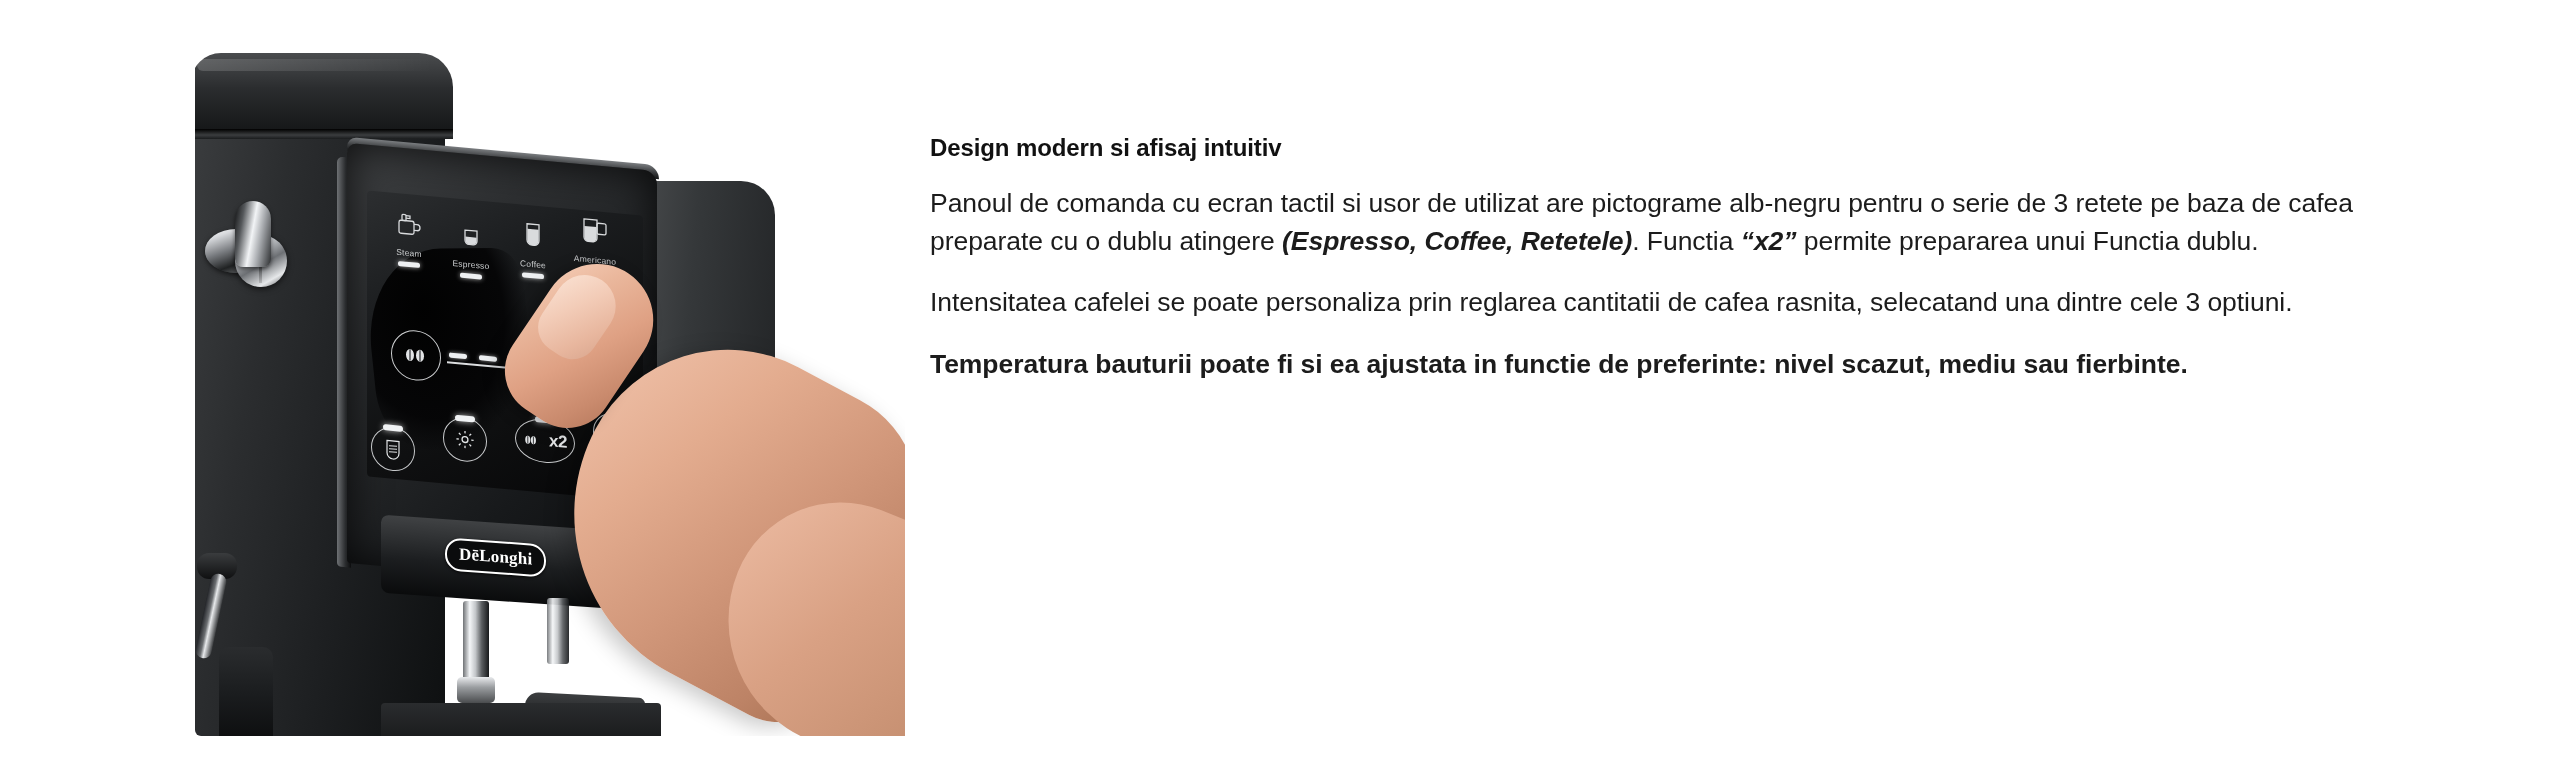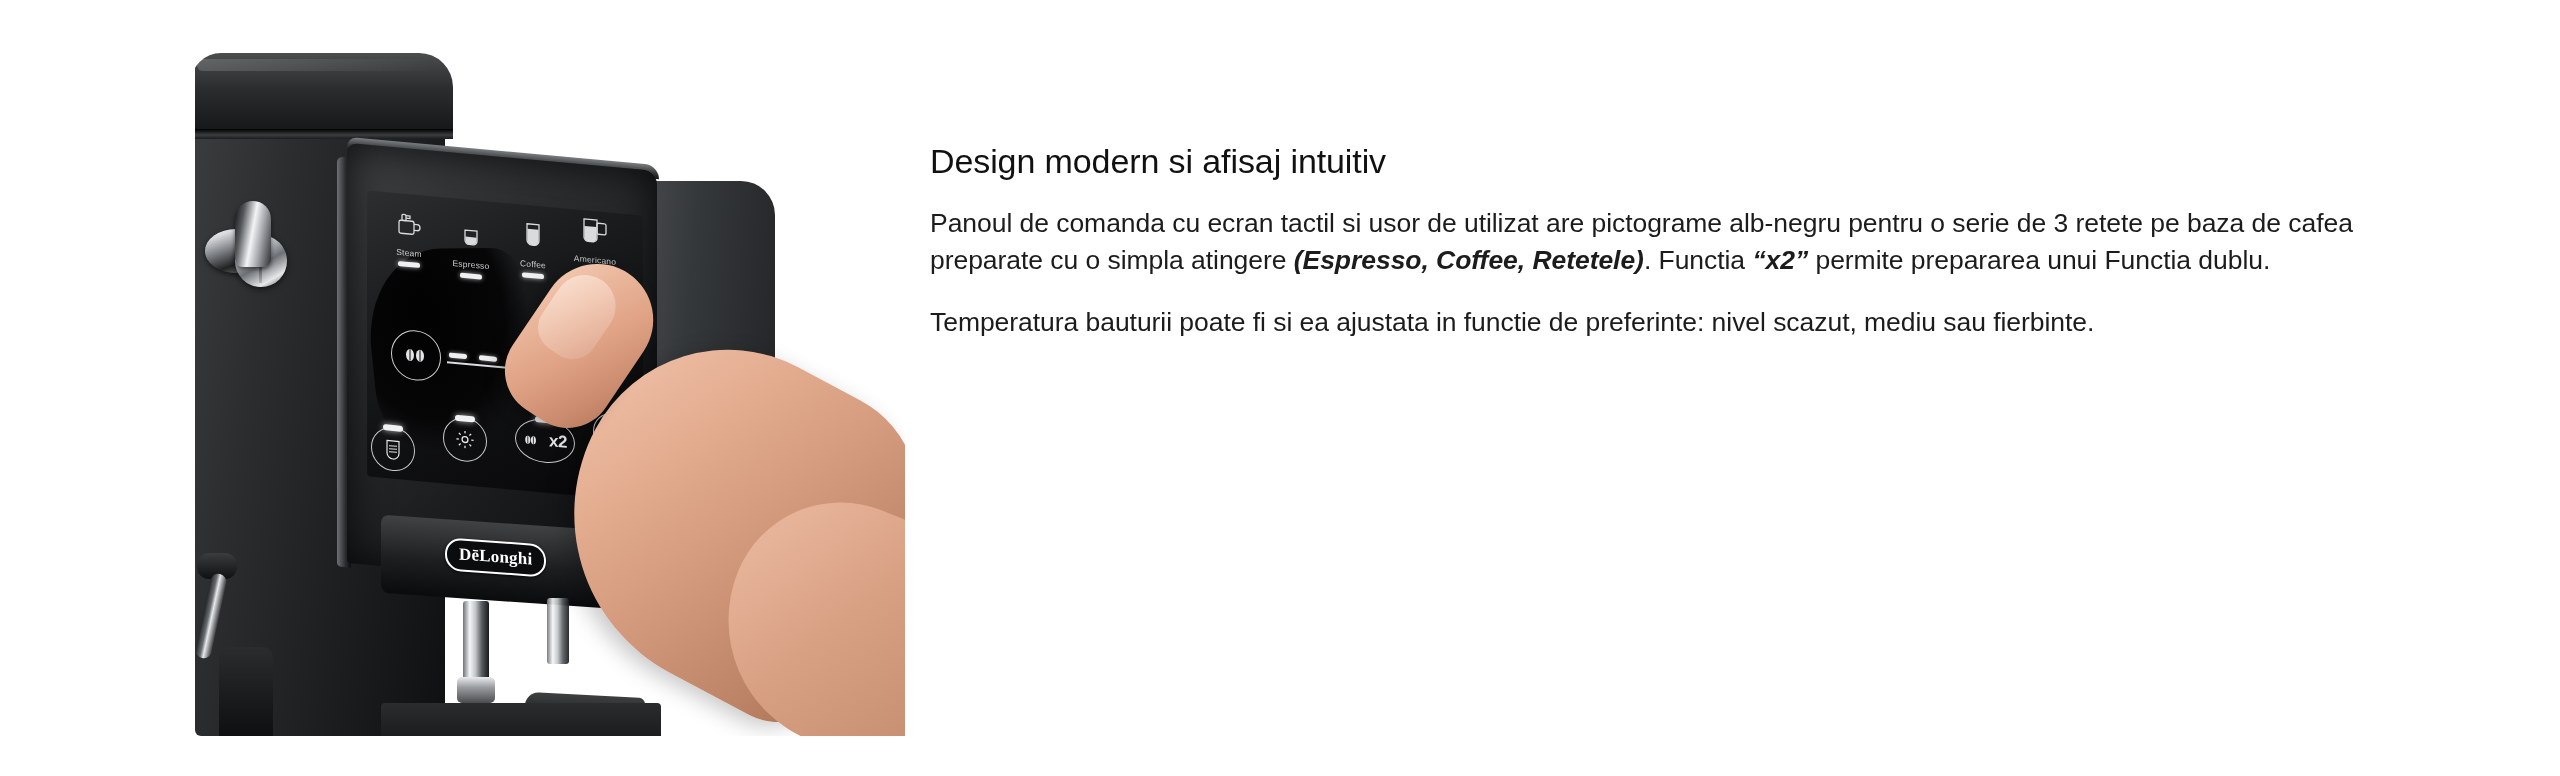--- a/index.html
+++ b/index.html
@@ -335,35 +335,35 @@
   }
 
   
   .text-col {
     position: absolute;
     left: 930px;
     top: 132px;
     width: 1440px;
   }
   h2.heading {
-    margin: 8px 0 22px 0;
-    font-size: 34px;
-    font-weight: 400;
+    margin: 1px 0 22px 0;
+    font-size: 24px;
+    font-weight: 700;
     line-height: 1.25;
     letter-spacing: -0.1px;
     color: #111111;
   }
   p.para {
     margin: 0 0 24px 0;
     font-size: 26.5px;
     line-height: 1.42;
     color: #1c1c1c;
     letter-spacing: -0.05px;
   }
-  p.para:last-child { margin-bottom: 12px; }
+  p.para:last-child { margin-bottom: 12px; font-weight: bold; }
   .b  { font-weight: 400; }
   .bi { font-weight: 700; font-style: italic; }
 </style>
 </head>
 <body>
 
 <div class="page">
 
   <div class="photo-col">
     <div class="photo">
@@ -502,17 +502,18 @@
         <div class="fing-knuckle"></div>
         <div class="fing-tip"></div>
         <div class="nail"></div>
       </div>
 
     </div>
   </div>
 
   <div class="text-col">
     <h2 class="heading">Design modern si afisaj intuitiv</h2>
-    <p class="para"><span>Panoul de comanda cu ecran tactil si usor de utilizat are pictograme alb-negru pentru o serie de </span><span class="b">3 retete pe baza de cafea</span><span> preparate cu o simpla atingere </span><span class="bi">(Espresso, Coffee, Retetele)</span><span>. Functia </span><span class="bi">“x2”</span><span> permite prepararea unui Functia dublu.</span></p>
+    <p class="para"><span>Panoul de comanda cu ecran tactil si usor de utilizat are pictograme alb-negru pentru o serie de </span><span class="b">3 retete pe baza de cafea</span><span> preparate cu o dublu atingere </span><span class="bi">(Espresso, Coffee, Retetele)</span><span>. Functia </span><span class="bi">“x2”</span><span> permite prepararea unui Functia dublu.</span></p>
+    <p class="para"><span>Intensitatea cafelei se poate personaliza prin reglarea cantitatii de cafea rasnita, selecatand una dintre cele </span><span class="b">3 optiuni</span><span>.</span></p>
     <p class="para"><span>Temperatura bauturii poate fi si ea ajustata in functie de preferinte: nivel scazut, mediu sau fierbinte.</span></p>
   </div>
 
 </div>
 
 </body></html>

